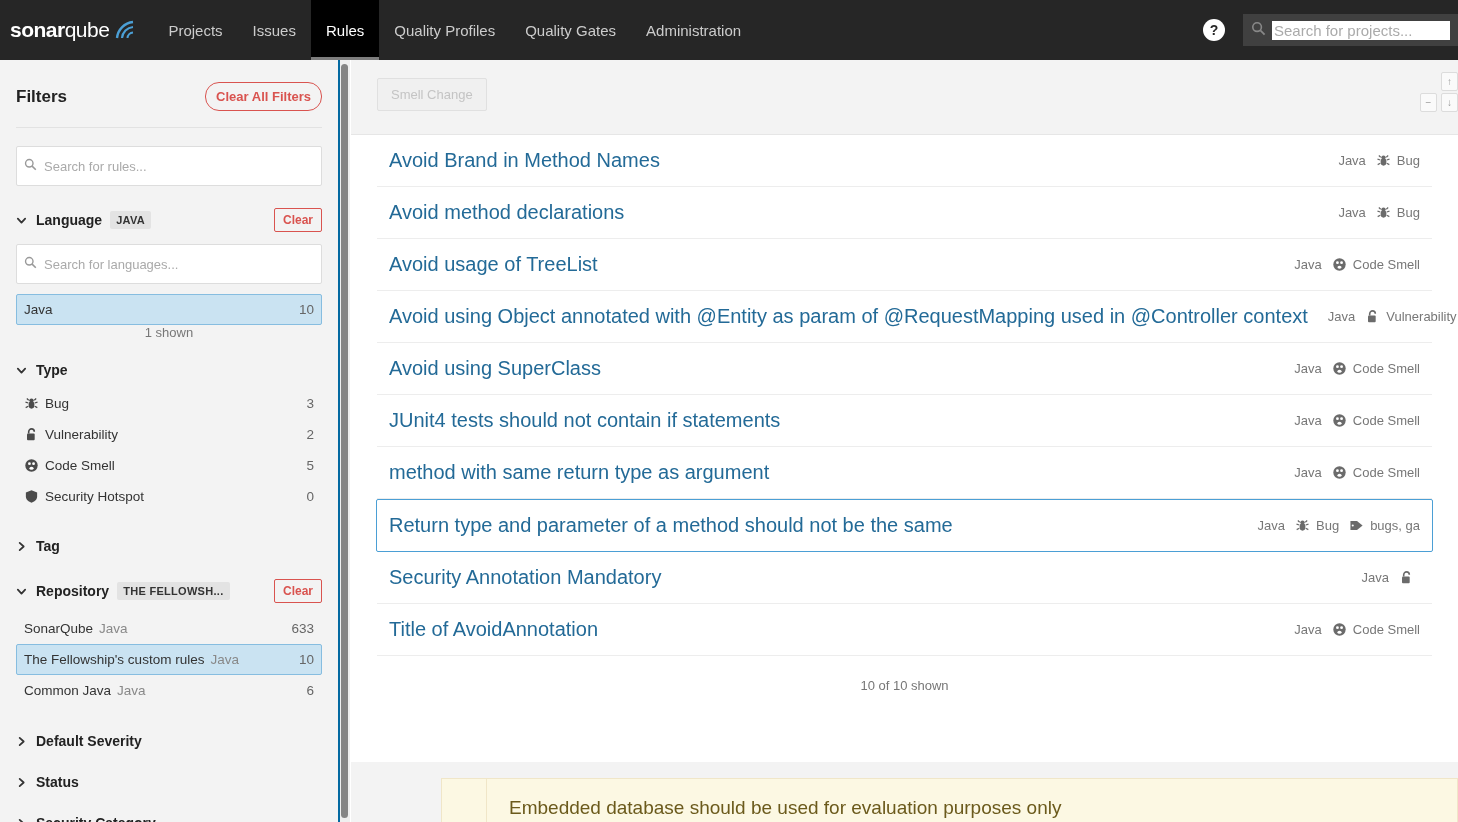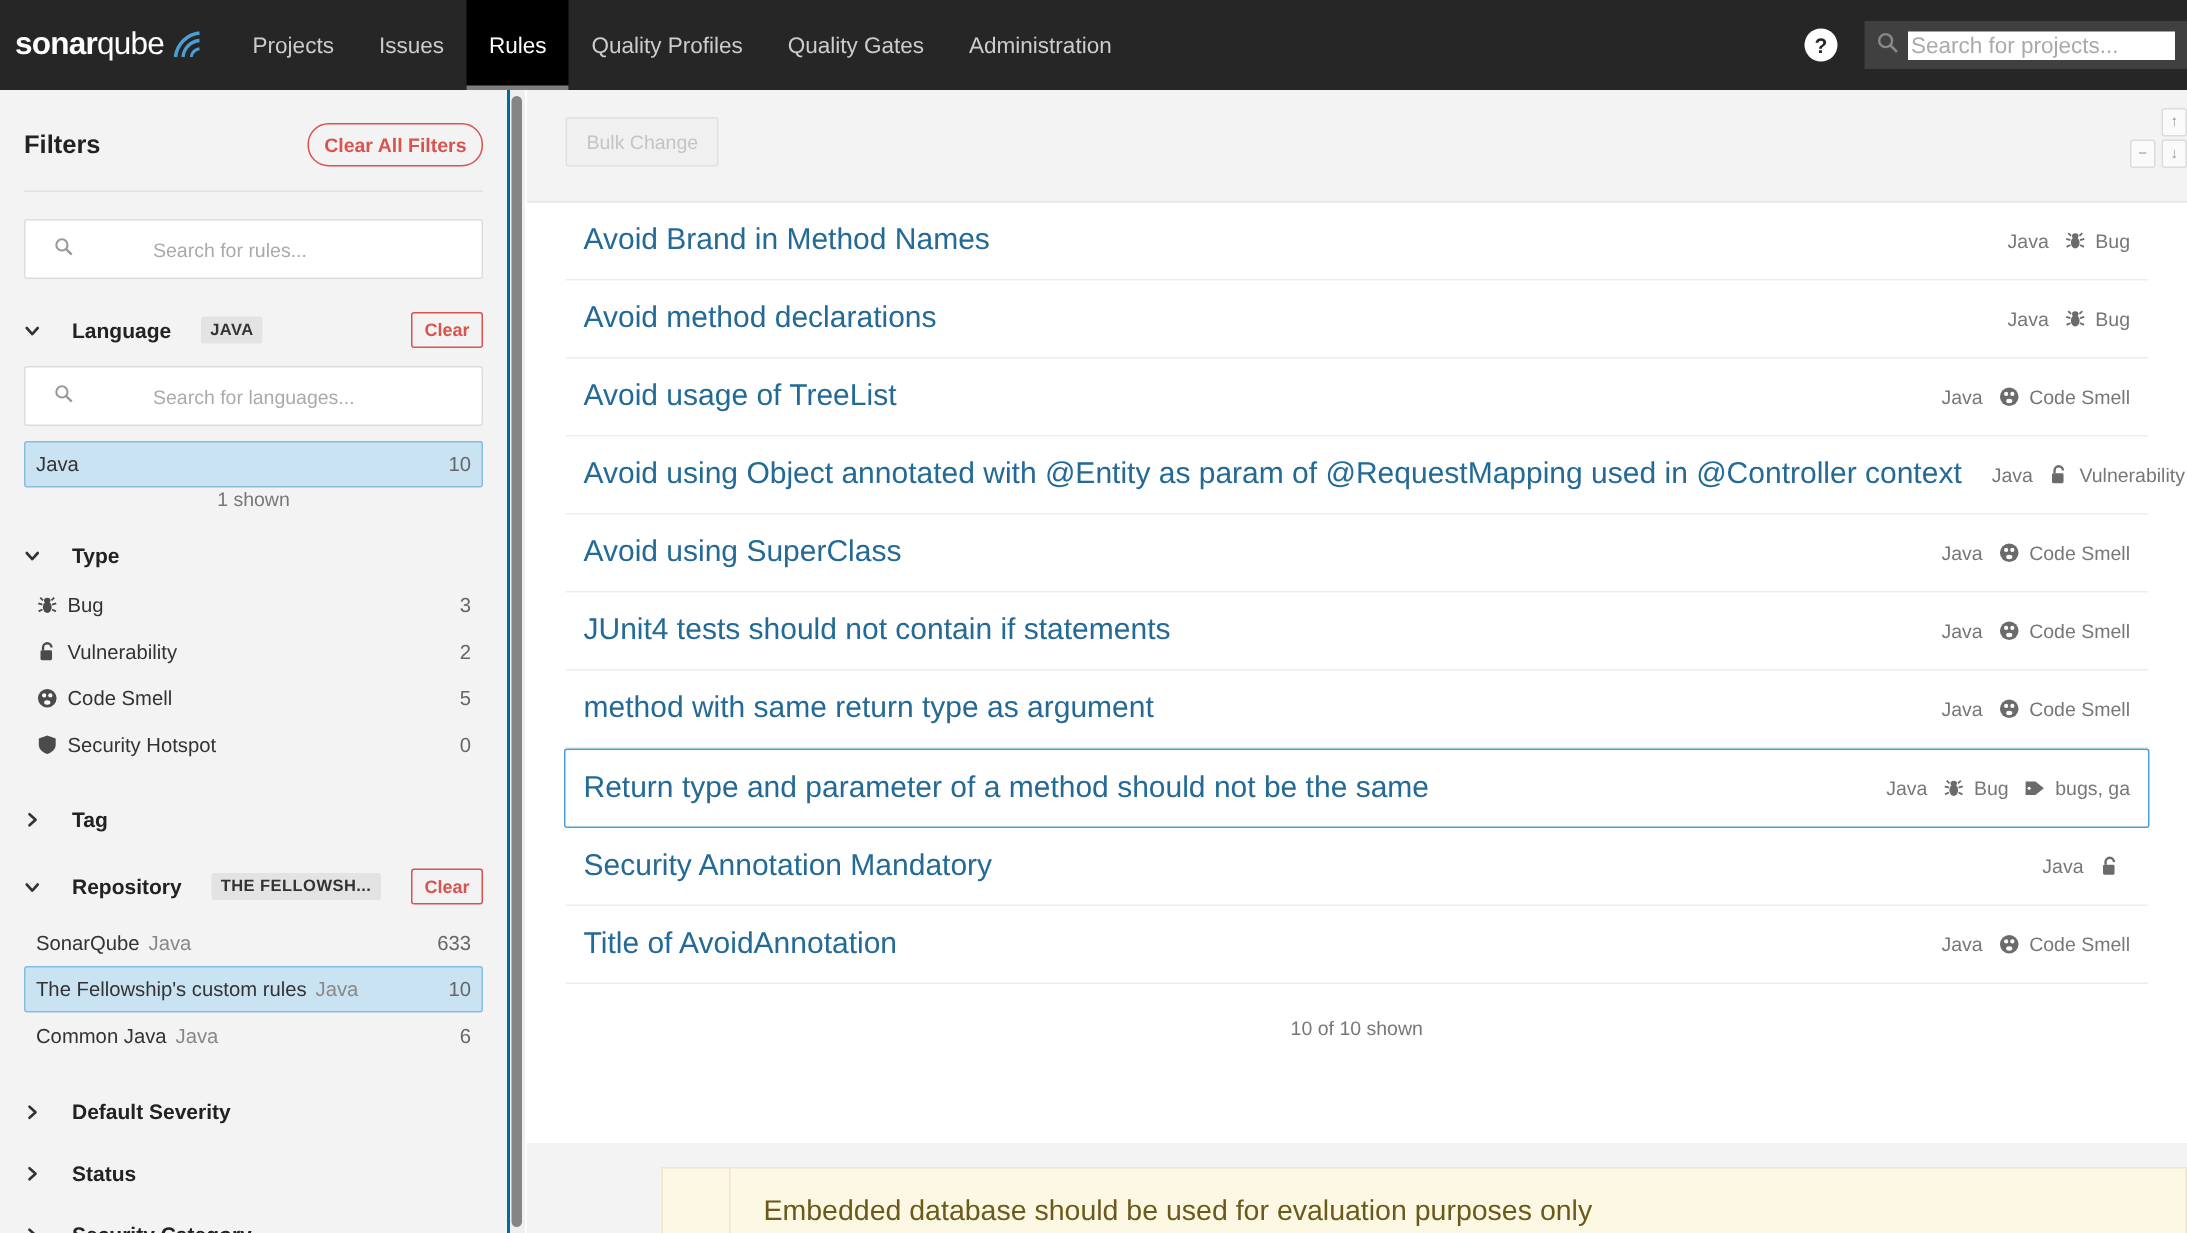--- a/index.html
+++ b/index.html
@@ -94,34 +94,34 @@
     background: transparent;
     font-size: 13px; font-weight: bold;
     padding: 6px 10px; border-radius: 14px;
     cursor: pointer;
     font-family: "Liberation Sans", sans-serif;
   }
   .search-box {
     margin-top: 18px;
     height: 40px;
     background: #fff; border: 1px solid #ddd; border-radius: 2px;
-    display: flex; align-items: center; padding: 0 19px; gap: 46px;
+    display: flex; align-items: center; padding: 0 7px;
   }
   .search-box svg { flex: none; margin-right: 5px; }
   .search-box input {
     border: none; outline: none; width: 100%;
     font-size: 13px; color: #444;
     font-family: "Liberation Sans", sans-serif;
   }
   .search-box input::placeholder { color: #aaa; }
 
   .facet-header {
     display: flex; align-items: center;
     margin-top: 22px;
-    gap: 20px;
+    gap: 8px;
   }
   .facet-header .caret { width: 12px; color: #444; flex: none; display:flex; align-items:center;}
   .facet-name { font-size: 14px; font-weight: bold; color: #222; }
   .facet-badge {
     background: #e3e3e3; color: #333;
     font-size: 11px; font-weight: bold;
     padding: 3px 6px; border-radius: 2px;
     letter-spacing: 0.3px;
     max-width: 130px; overflow: hidden; white-space: nowrap;
   }
@@ -451,21 +451,21 @@
   </div>
 </div>
 
 <div class="sidebar-scroll">
   <div class="thumb"></div>
 </div>
 
 <div class="main">
 
   <div class="main-toolbar">
-    <button class="btn-bulk">Bulk Change</button>
+    <button class="btn-bulk">Smell Change</button>
     <div class="sort-controls">
       <div class="sc-row">
         <div class="sc-btn">↑</div>
       </div>
       <div class="sc-row" style="margin-top:2px">
         <div class="sc-btn">−</div>
         <div class="sc-btn">↓</div>
       </div>
     </div>
   </div>

